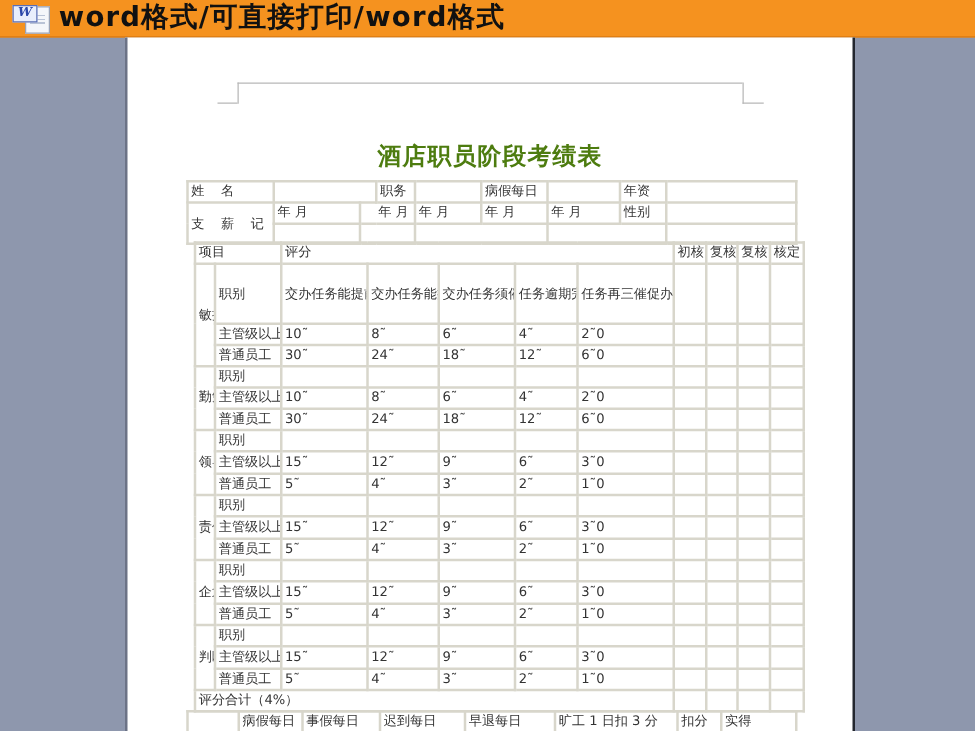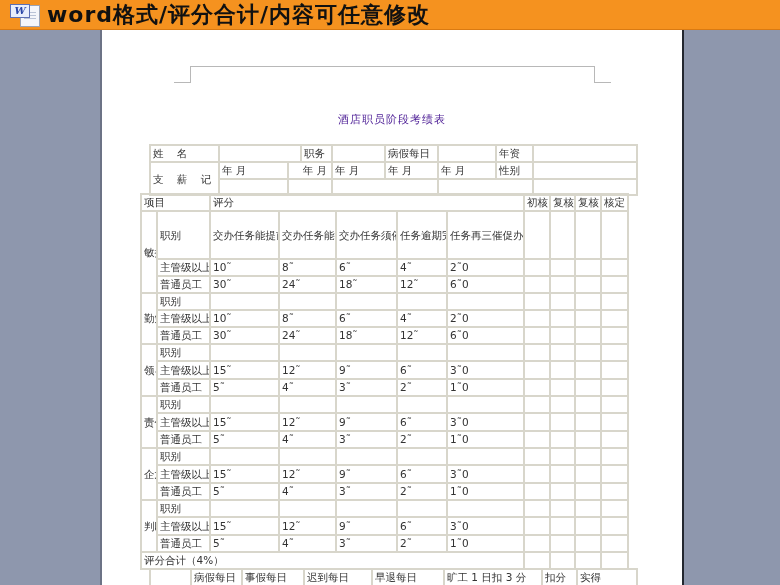--- a/index.html
+++ b/index.html
@@ -30,21 +30,21 @@
     position:absolute; left:47px; top:0; height:29px; line-height:29px;
     font-size:22px; font-weight:bold; color:#111; letter-spacing:1px; white-space:nowrap;
   }
   .page {
     position:absolute; left:100px; top:30px; width:580px; height:555px;
     background:#fff; border-left:2px solid #6c7386; border-right:2px solid #23272f;
   }
   .hdr-bracket { position:absolute; border-color:#b8b8b8; border-style:solid; border-width:0; }
   .doc-title {
     position:absolute; left:0; width:580px; top:82px; text-align:center;
-    font-size:11px; color:#4c1d95; letter-spacing:1px;
+    font-size:19px; color:#4d7c0f; letter-spacing:1px;font-weight:bold;
   }
   table.t {
     position:absolute; border-collapse:collapse; table-layout:fixed;
     font-size:10.5px; color:#333;
   }
   table.t td {
     border:2px solid #d8d6cb; padding:0 0 0 2px; vertical-align:middle;
     line-height:15px; overflow:hidden; white-space:nowrap;
   }
   td.wrap { white-space:normal; word-break:break-all; text-align:justify; vertical-align:top; padding:1px 0 0 1px; }
@@ -53,21 +53,21 @@
   td.spaced { letter-spacing:5px; }
 </style>
 </head>
 <body>
 
 <div class="banner">
   <div class="banner-icon">
     <div class="page-back"></div>
     <div class="w-badge">W</div>
   </div>
-  <div class="banner-text">word格式/评分合计/内容可任意修改</div>
+  <div class="banner-text">word格式/可直接打印/word格式</div>
 </div>
 
 <div class="page">
 
   <div class="hdr-bracket" style="left:72px;top:52px;width:16px;border-bottom-width:1px;"></div>
   <div class="hdr-bracket" style="left:88px;top:36px;height:17px;border-left-width:1px;"></div>
   <div class="hdr-bracket" style="left:88px;top:36px;width:404px;border-top-width:1px;"></div>
   <div class="hdr-bracket" style="left:492px;top:36px;height:17px;border-left-width:1px;"></div>
   <div class="hdr-bracket" style="left:492px;top:52px;width:17px;border-bottom-width:1px;"></div>
 
@@ -109,21 +109,21 @@
     <tr style="height:16px">
       <td></td>
       <td colspan="2"></td>
       <td colspan="2"></td>
       <td colspan="2"></td>
       <td></td>
     </tr>
   </tbody>
     </table>
 
-  <table class="t" style="left:38px;top:163px;width:487px;">
+  <table class="t" style="left:53px;top:163px;width:487px;">
     <colgroup>
       <col style="width:16px">
         <col style="width:53px">
         <col style="width:69px">
         <col style="width:57px">
       <col style="width:61px">
         <col style="width:50px">
         <col style="width:77px">
       <col style="width:26px">
         <col style="width:25px">

